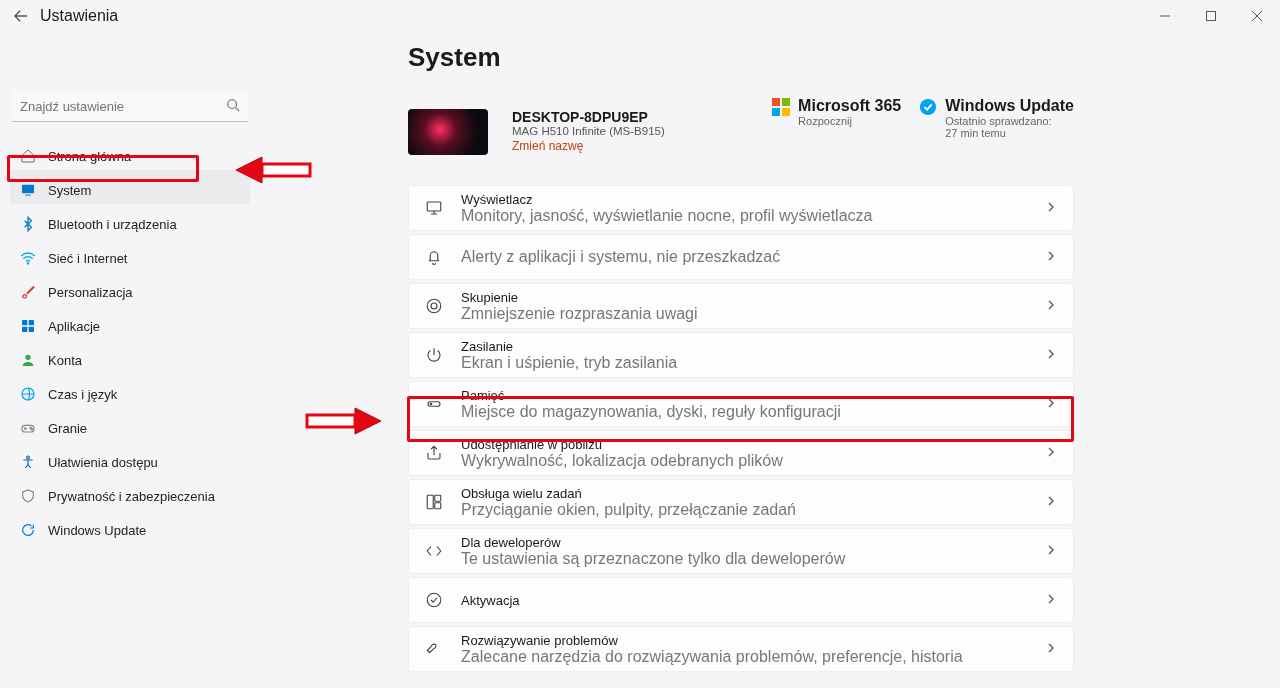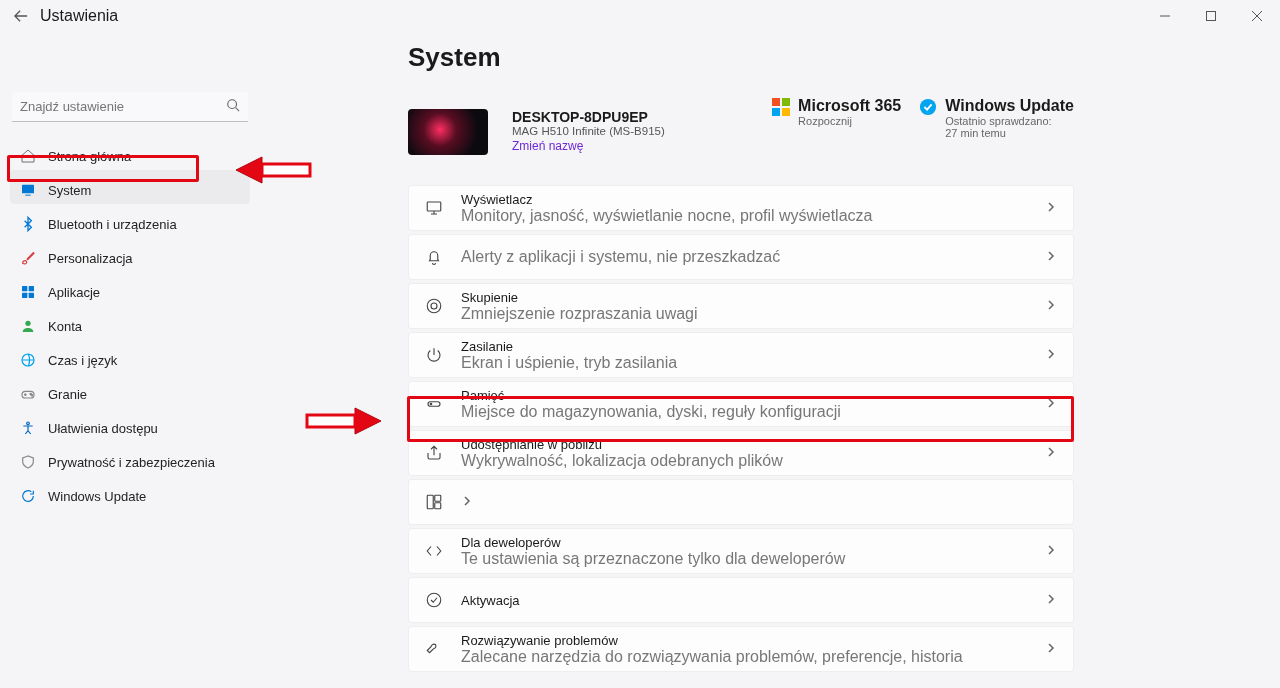--- a/index.html
+++ b/index.html
@@ -50,21 +50,21 @@
 
   .red-box { position:absolute; border:3px solid #e30613; border-radius:2px; pointer-events:none;}
 
   .content { flex:1; padding: 10px 0 20px 148px; overflow-y:auto; }
   .page-title { font-size: 26px; font-weight:600; margin-bottom: 24px; }
   .device-row { display:flex; justify-content:space-between; align-items:flex-start; width:666px; margin-bottom:30px;}
   .device-left { display:flex; gap:24px;margin-top:12px; }
   .device-img { width:80px; height:46px; border-radius:4px; background: radial-gradient(circle at 40% 45%, #ff2e63 0%, #590d22 30%, #0a0a0f 70%); }
   .device-name { font-weight:600; font-size:14px; }
   .device-model { font-size:11.5px; color:#555; }
-  .device-rename { font-size:12px; color:#6d28d9; margin-top:2px; display:inline-block; cursor:pointer;}
+  .device-rename { font-size:12px; color:#c2410c; margin-top:2px; display:inline-block; cursor:pointer;}
   .device-right { display:flex; gap:18px; }
   .info-block { display:flex; gap:8px; align-items:flex-start;}
   .info-icon { width:18px; height:18px; margin-top:1px; flex-shrink:0;}
   .info-title { font-size:16px; font-weight:700;}
   .info-sub { font-size:11px; color:#666; max-width:120px;}
 
   .settings-list { width: 666px; display:flex; flex-direction:column; gap:3px;}
   .settings-item {
     display:flex; align-items:center; background:#fdfdfe;
     border:1px solid rgba(0,0,0,0.06); border-radius:4px; padding:10px 16px; gap:18px;
@@ -153,20 +153,29 @@
       </li>
       <li class="nav-item">
         <span class="icon c-bluetooth">
             <svg viewBox="0 0 24 24" fill="none" stroke="currentColor" stroke-width="2">
               <path d="m7 7 10 10-5 5V2l5 5L7 17"></path>
             </svg>
           </span>
         <span>Bluetooth i urządzenia</span>
       </li>
       <li class="nav-item">
+        <span class="icon c-wifi">
+            <svg viewBox="0 0 24 24" fill="none" stroke="currentColor" stroke-width="2">
+              <path d="M2 9c6-6 14-6 20 0M5 13c4-4 10-4 14 0M9 17c2-2 4-2 6 0"></path>
+              <circle cx="12" cy="20" r="1" fill="currentColor"></circle>
+            </svg>
+          </span>
+        <span>Sieć i Internet</span>
+      </li>
+      <li class="nav-item">
         <span class="icon c-brush">
             <svg viewBox="0 0 24 24" fill="none" stroke="currentColor" stroke-width="1.8">
               <path d="M4 20c0-3 2-4 4-4 1 0 2 1 2 2 0 2-2 4-6 2zM10 14 20 4l1 1-10 10"></path>
             </svg>
           </span>
         <span>Personalizacja</span>
       </li>
       <li class="nav-item">
         <span class="icon c-apps">
             <svg viewBox="0 0 24 24" fill="currentColor">
@@ -365,20 +374,24 @@
             </svg></span>
       </div>
       <div class="settings-item">
         <span class="s-icon">
             <svg viewBox="0 0 24 24" fill="none" stroke="currentColor" stroke-width="1.5">
               <rect x="3" y="3" width="8" height="18" rx="1"></rect>
               <rect x="13" y="3" width="8" height="8" rx="1"></rect>
               <rect x="13" y="13" width="8" height="8" rx="1"></rect>
             </svg>
           </span>
+        <div class="s-text">
+            <div class="s-title">Obsługa wielu zadań</div>
+            <div class="s-sub">Przyciąganie okien, pulpity, przełączanie zadań</div>
+          </div>
         <span class="chevron"><svg viewBox="0 0 12 12" fill="none" stroke="currentColor" stroke-width="1.5">
               <path d="m4 2 4 4-4 4"></path>
             </svg></span>
       </div>
       <div class="settings-item">
         <span class="s-icon">
             <svg viewBox="0 0 24 24" fill="none" stroke="currentColor" stroke-width="1.5">
               <path d="M8 6 3 12l5 6M16 6l5 6-5 6"></path>
             </svg>
           </span>

